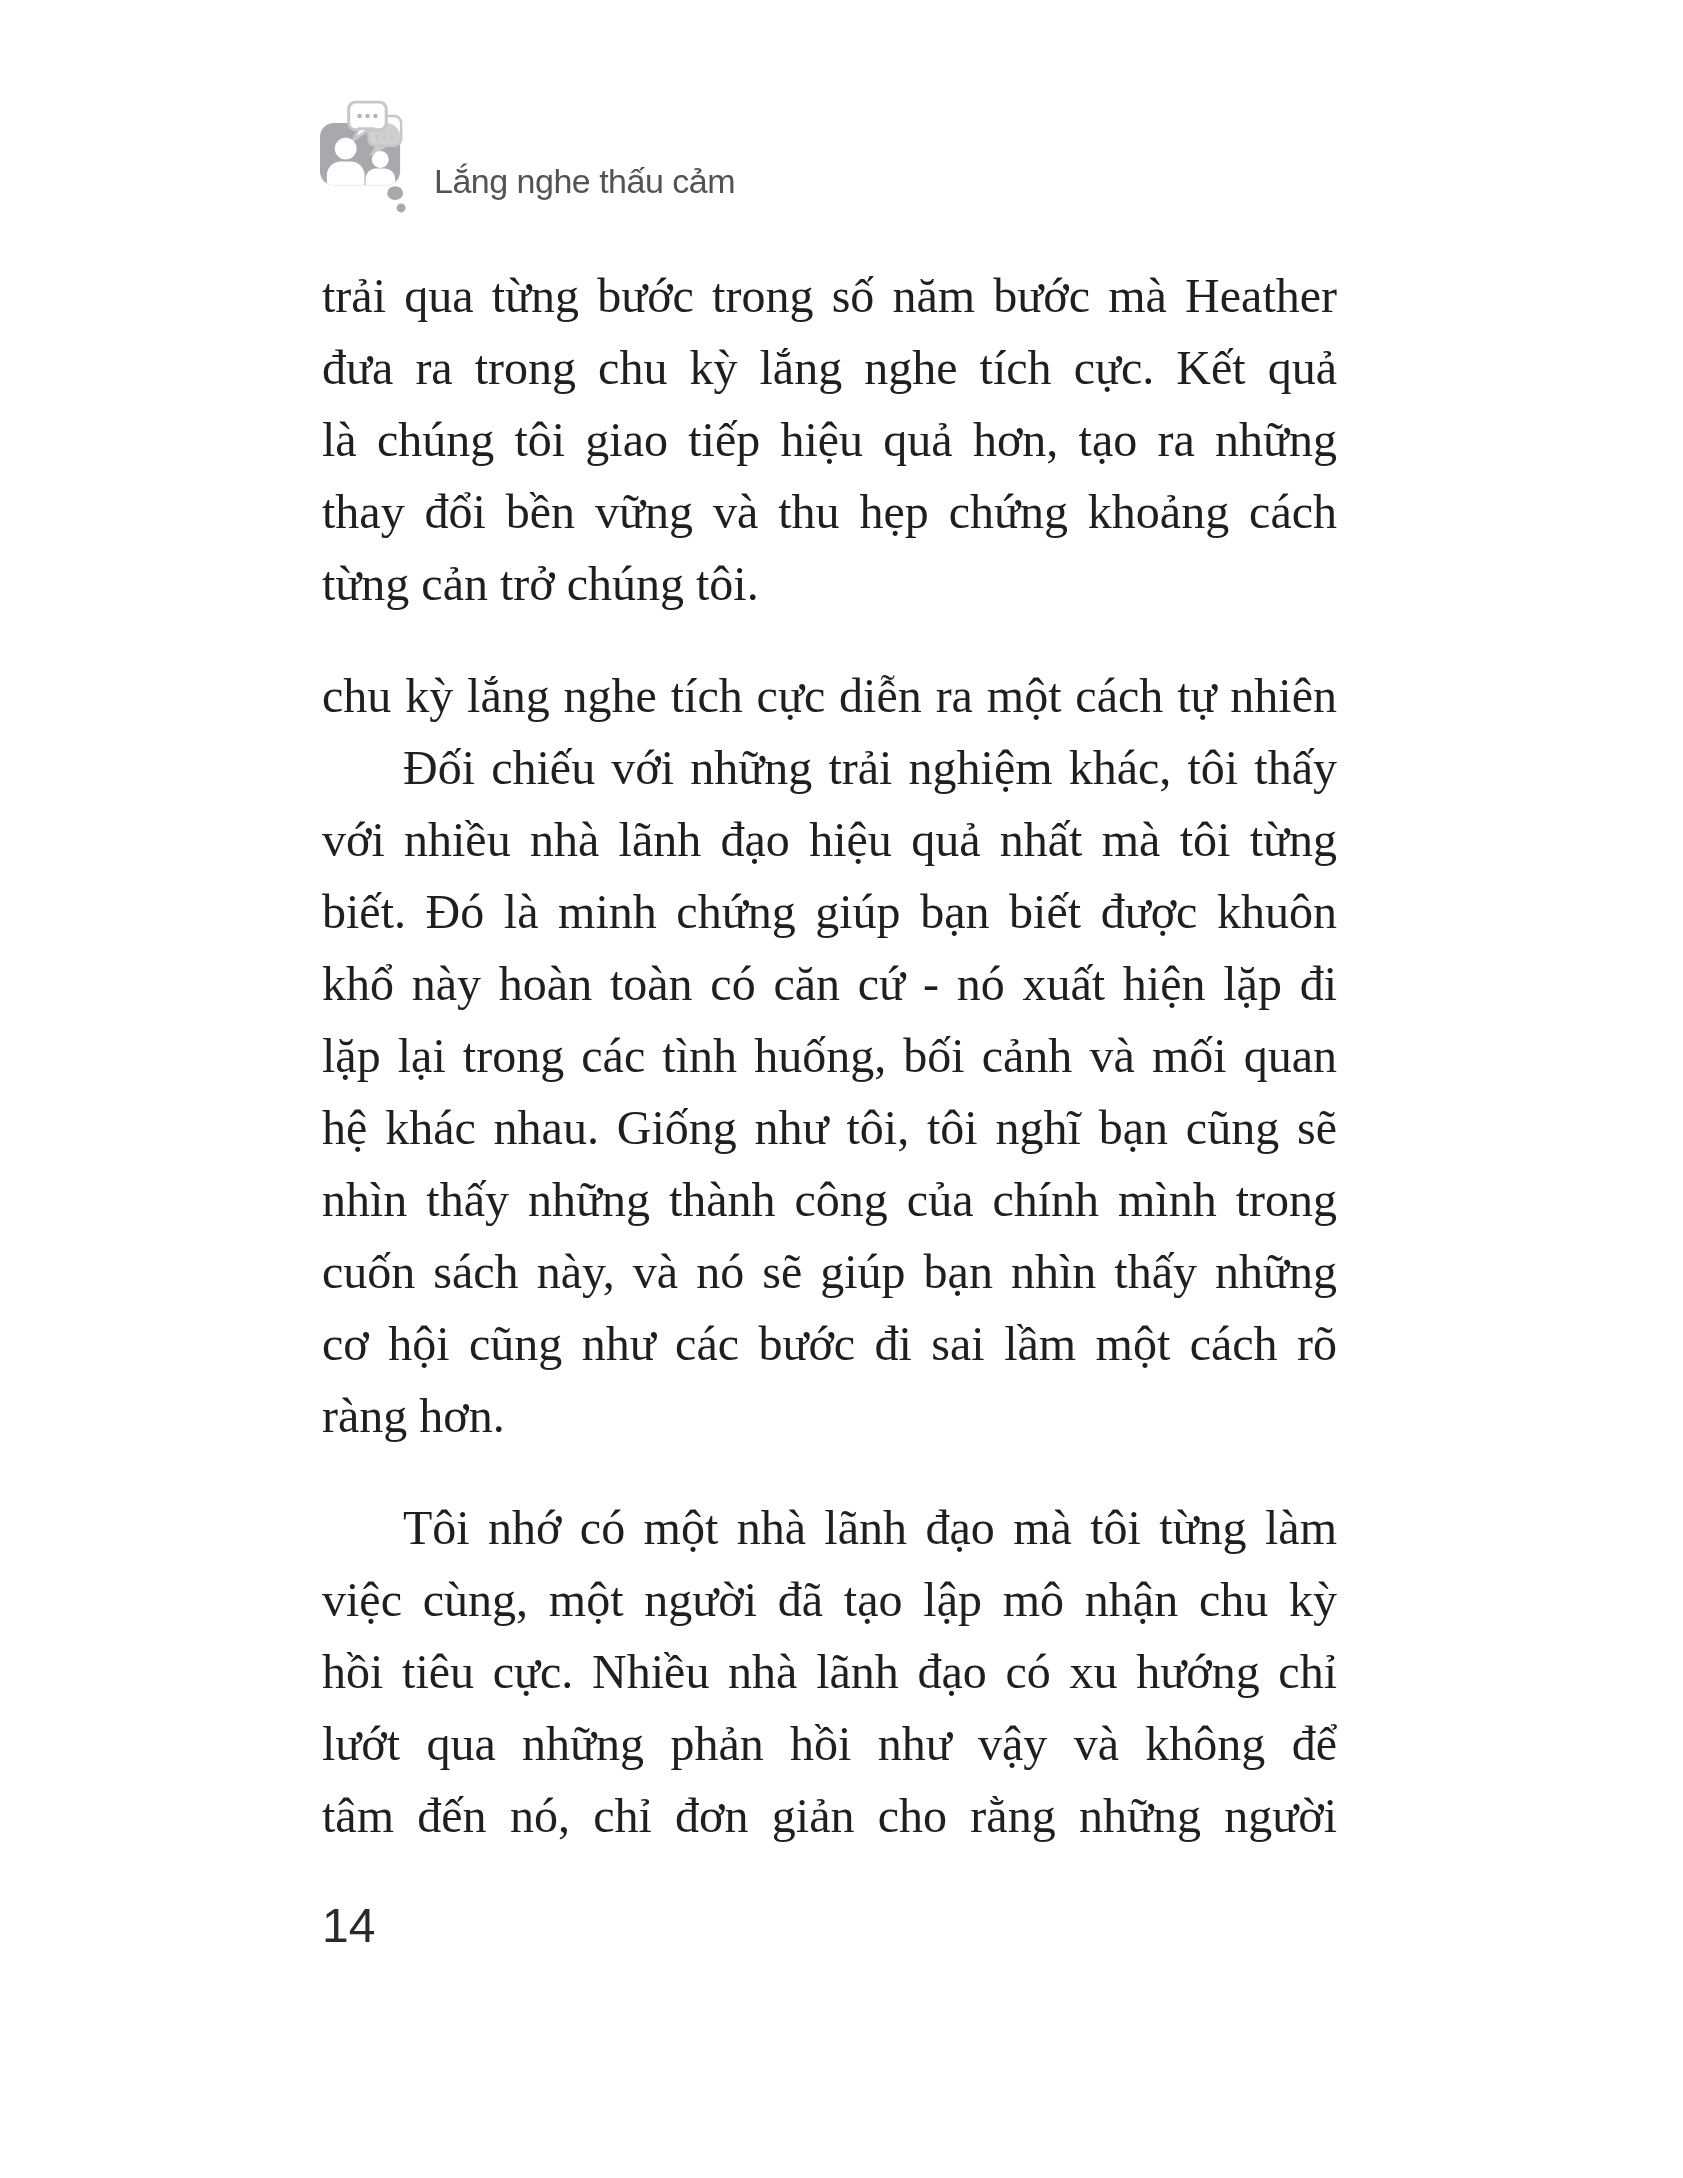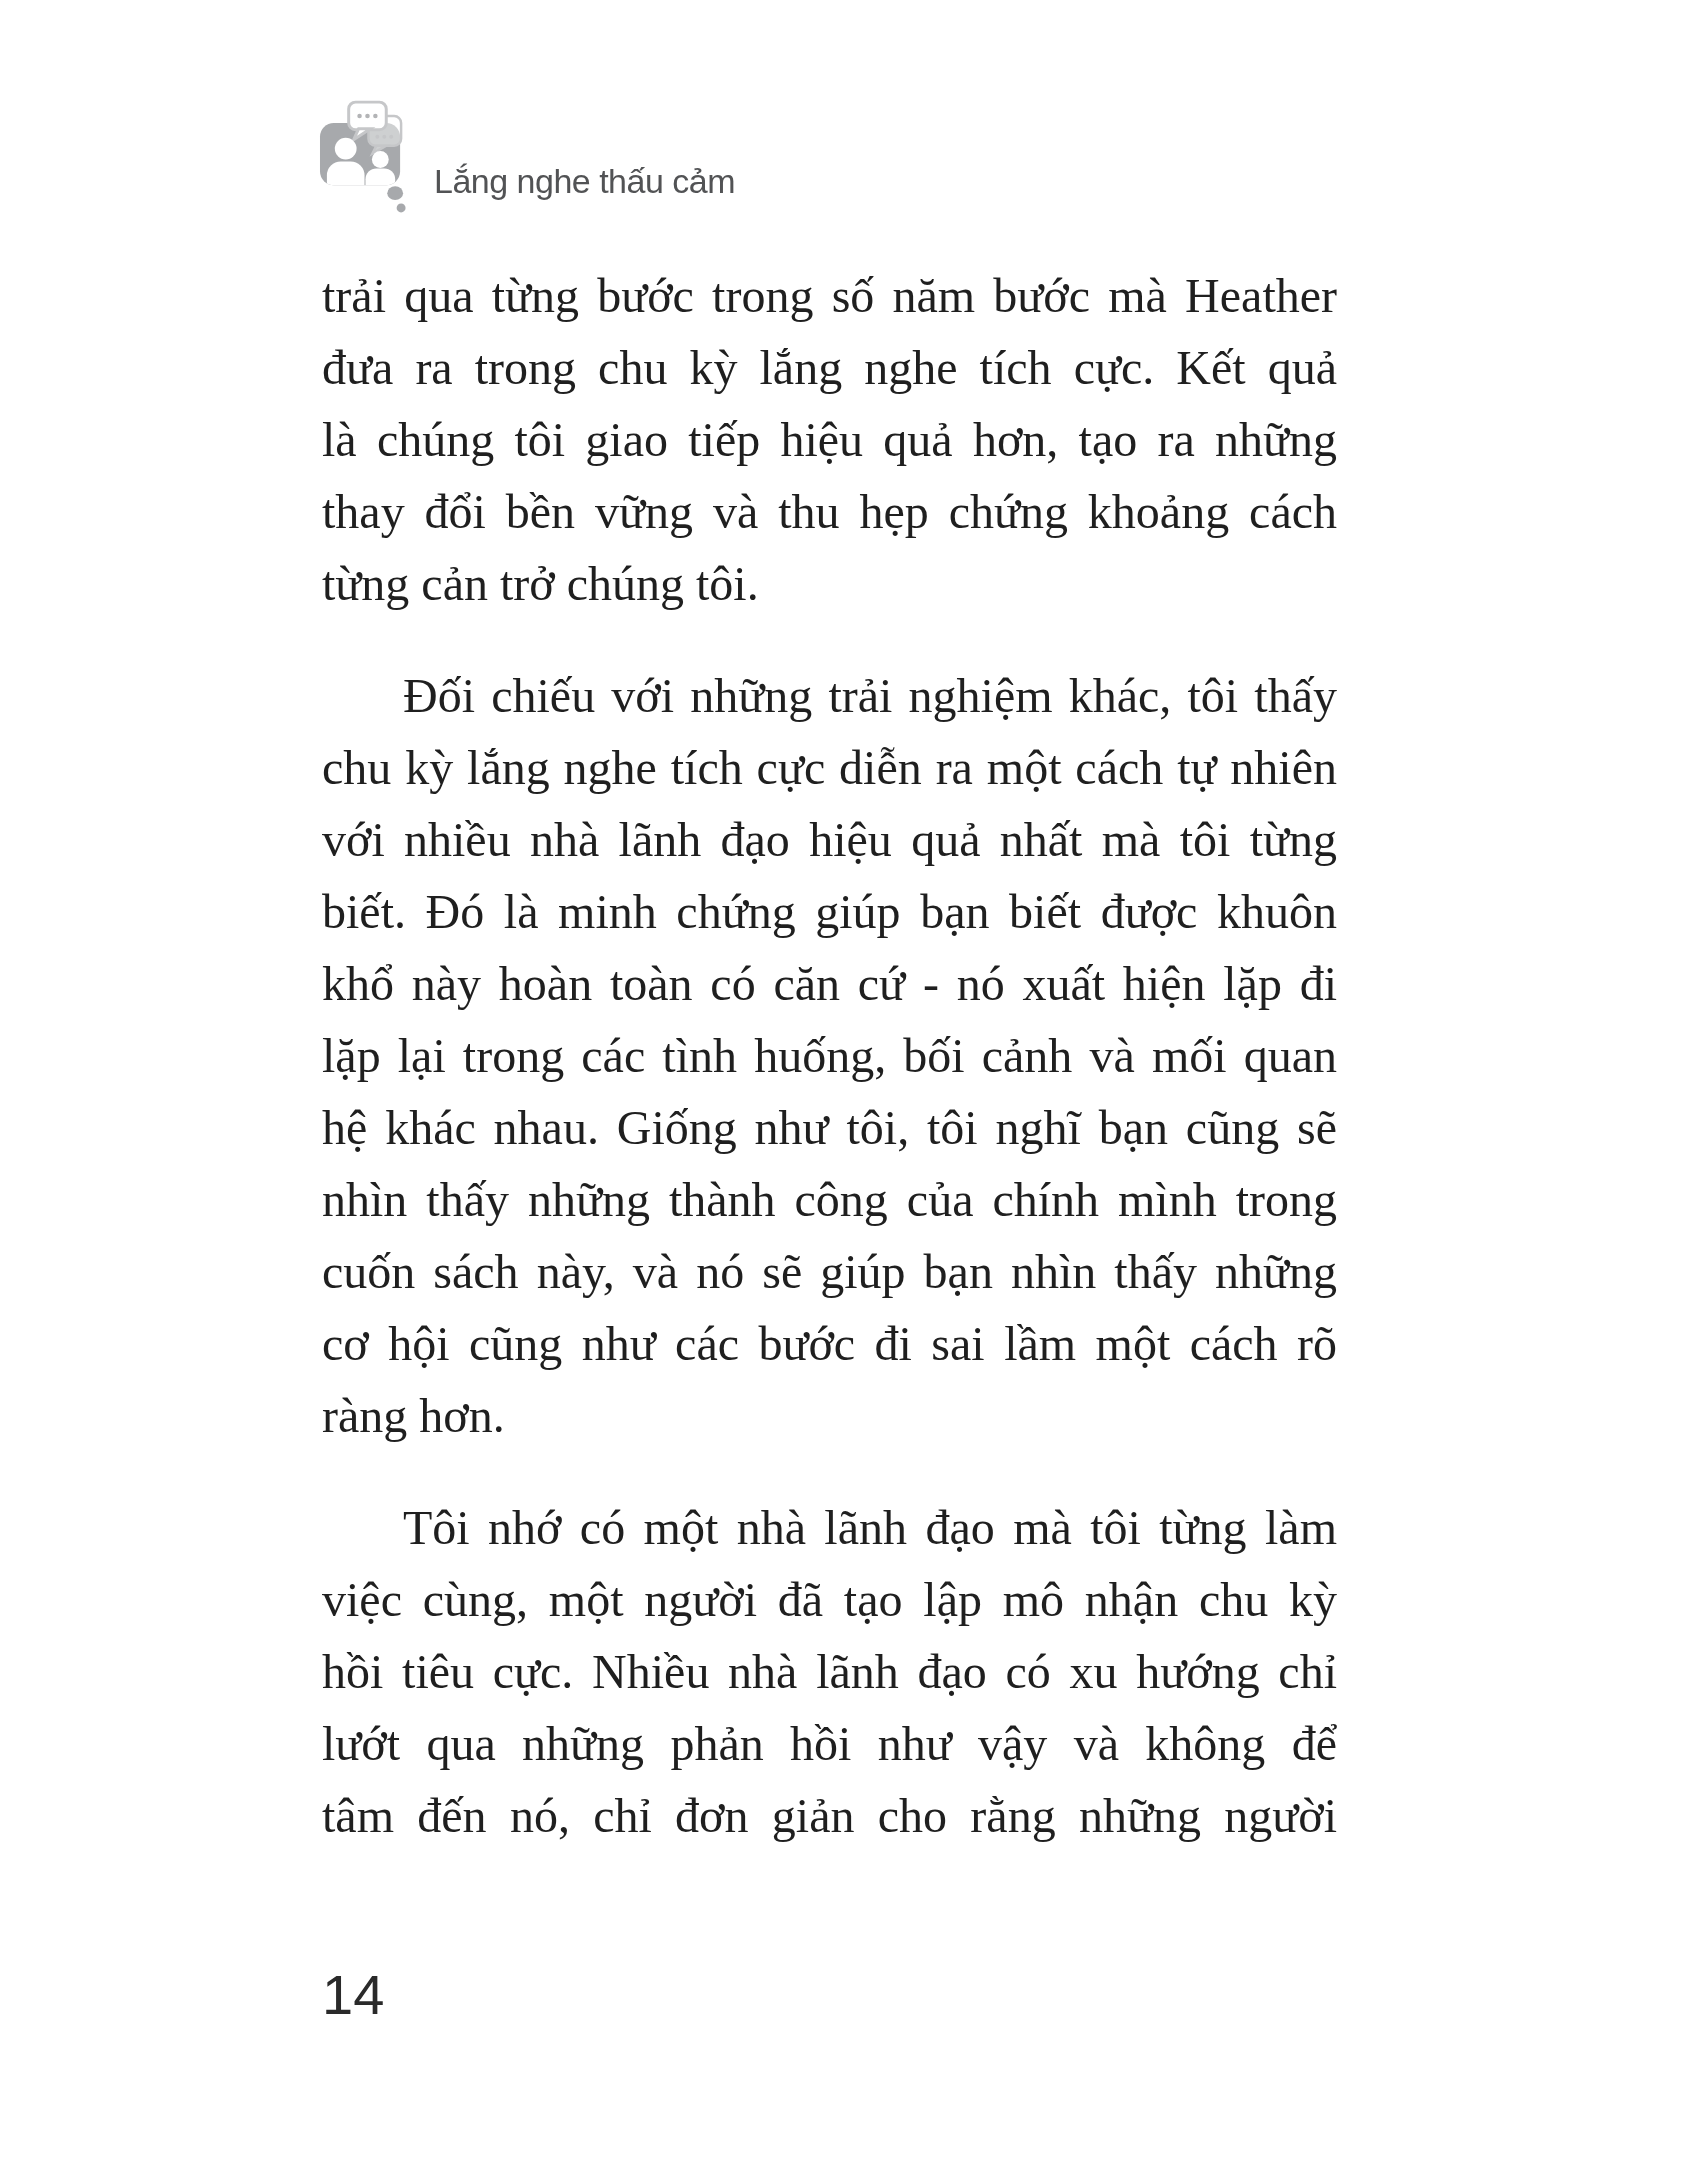--- a/index.html
+++ b/index.html
@@ -45,23 +45,23 @@
     text-align-last:justify;
     -moz-text-align-last:justify;
   }
   .lline{
     text-align:right;
     text-align-last:left;
   }
   .indent{padding-left:81px;}
   
   .page-number{
-    position:absolute;left:322px;top:1962px;
+    position:absolute;left:322px;top:1898px;
     font-family:"Liberation Sans","DejaVu Sans",sans-serif;
-    font-size:56px;color:var(--page-number);
+    font-size:48px;color:var(--page-number);
   }
   
   .ic-rect{fill:var(--icon-gray);}
   .ic-bubble{fill:#ffffff;stroke:var(--icon-outline);stroke-width:3;}
   .ic-bubble2{fill:rgba(255,255,255,0.45);stroke:var(--icon-outline);stroke-width:2.5;}
   .ic-dot{fill:var(--icon-dot);}
   .ic-odot{fill:var(--icon-outline);}
   .ic-person{fill:#ffffff;}
   .ic-think{fill:var(--icon-gray);}
 </style>
@@ -111,22 +111,22 @@
 
     <div class="paragraph">
       <div class="jline">trải qua từng bước trong số năm bước mà Heather</div>
       <div class="jline">đưa ra trong chu kỳ lắng nghe tích cực. Kết quả</div>
       <div class="jline">là chúng tôi giao tiếp hiệu quả hơn, tạo ra những</div>
       <div class="jline">thay đổi bền vững và thu hẹp chứng khoảng cách</div>
       <div class="lline">từng cản trở chúng tôi.</div>
     </div>
 
     <div class="paragraph">
+      <div class="jline">chu kỳ lắng nghe tích cực diễn ra một cách tự nhiên</div>
       <div class="jline indent">Đối chiếu với những trải nghiệm khác, tôi thấy</div>
-      <div class="jline">chu kỳ lắng nghe tích cực diễn ra một cách tự nhiên</div>
       <div class="jline">với nhiều nhà lãnh đạo hiệu quả nhất mà tôi từng</div>
       <div class="jline">biết. Đó là minh chứng giúp bạn biết được khuôn</div>
       <div class="jline">khổ này hoàn toàn có căn cứ - nó xuất hiện lặp đi</div>
       <div class="jline">lặp lại trong các tình huống, bối cảnh và mối quan</div>
       <div class="jline">hệ khác nhau. Giống như tôi, tôi nghĩ bạn cũng sẽ</div>
       <div class="jline">nhìn thấy những thành công của chính mình trong</div>
       <div class="jline">cuốn sách này, và nó sẽ giúp bạn nhìn thấy những</div>
       <div class="jline">cơ hội cũng như các bước đi sai lầm một cách rõ</div>
       <div class="lline">ràng hơn.</div>
     </div>

